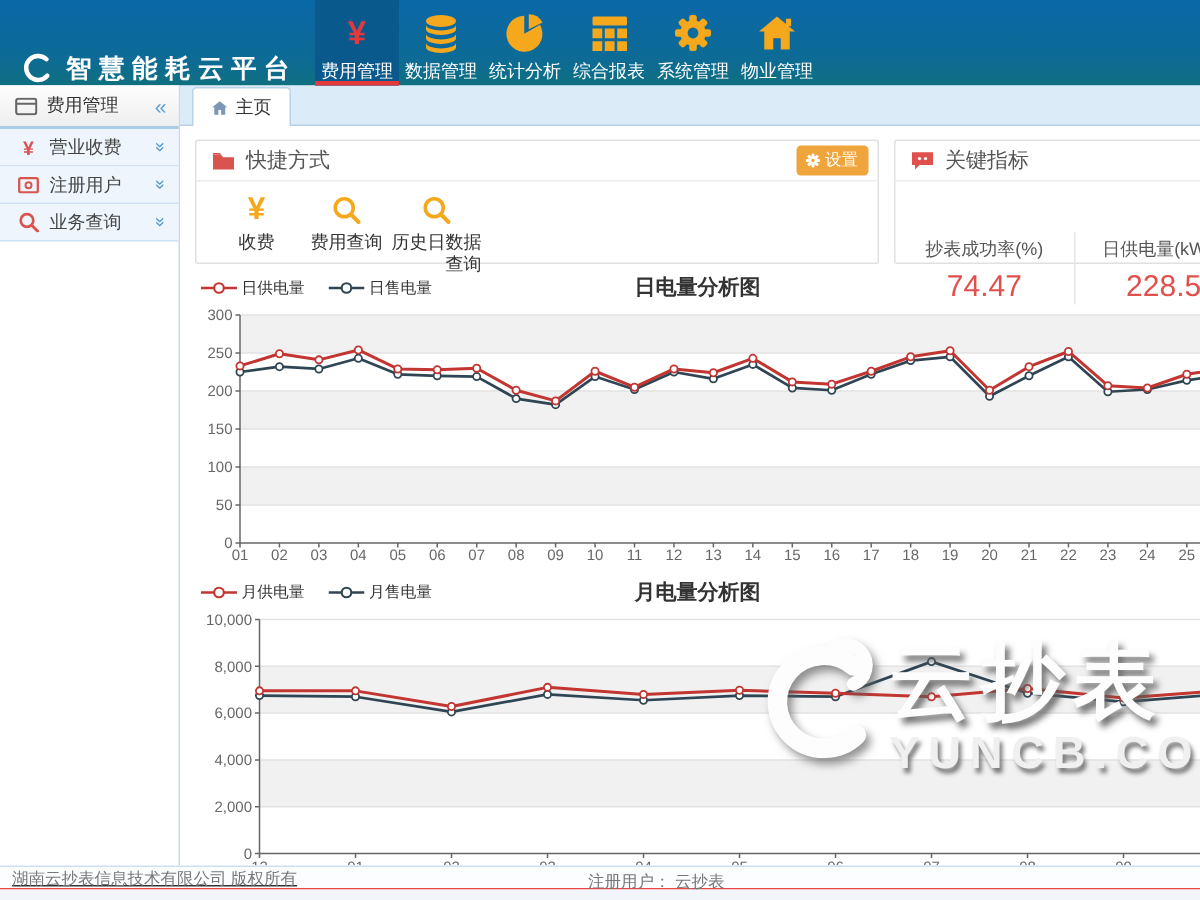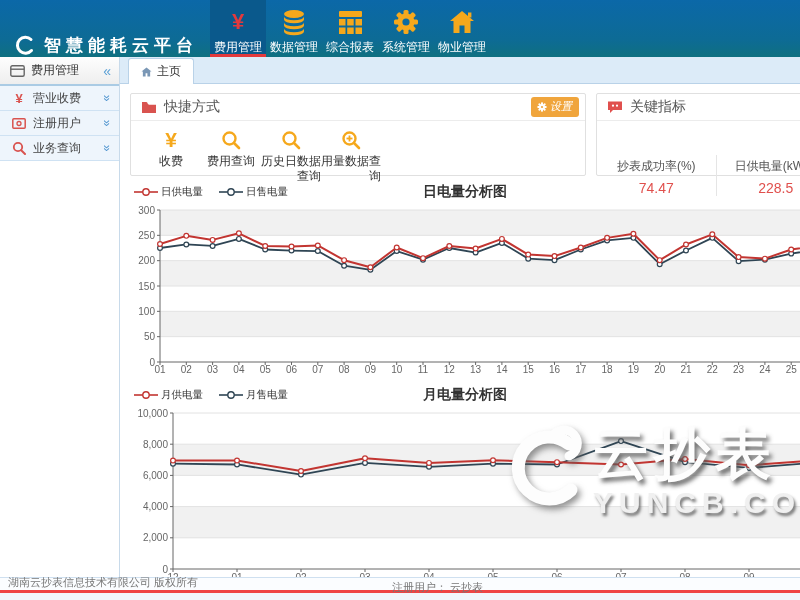--- a/index.html
+++ b/index.html
@@ -48,32 +48,32 @@
   .content { flex:1; background:#fff; padding:9px 0 0 10px; overflow:hidden; position:relative; }
 
   
   .panels-row { display:flex; }
   .panel { background:#fff; border:1px solid #e0e0e0; border-radius:2px; height:83px; }
   .panel-quick { flex:0 0 456px; width:456px; margin-right:10px; }
   .panel-ind { flex:0 0 240px; width:240px; }
   .panel-header { height:27px; border-bottom:1px solid #ececec; display:flex; align-items:center; padding:0 6px 0 10px; }
   .panel-title { font-size:14px; color:#555; margin-left:7px; flex:1; }
   .settings-btn { background:#f0a53c; color:#fff; font-size:11px; border-radius:3px;
-    padding:2px 7px 3px 6px; display:flex; align-items:center; cursor:pointer;font-style:italic; }
+    padding:2px 7px 3px 6px; display:flex; align-items:center; cursor:pointer; }
   .settings-btn span { margin-left:3px; }
   .quick-body { display:flex; padding:7px 0 0 10px; }
   .quick-item { width:60px; display:flex; flex-direction:column; align-items:center; cursor:pointer; }
   .quick-item .qicon { height:24px; display:flex; align-items:center; justify-content:center; }
   .quick-item .qlabel { font-size:12px; color:#333; text-align:right; line-height:1.25; margin-top:2px; }
   .yen-quick { font-size:21px; font-weight:bold; color:#f5a81c; line-height:22px; }
   .ind-body { display:flex; padding-top:8px; }
   .ind-cell { flex:1; text-align:center;margin-top:26px; }
   .ind-cell + .ind-cell { border-left:1px solid #e5e5e5; }
   .ind-label { font-size:12px; color:#555; margin-top:3px; }
-  .ind-value { font-size:14px; color:#e0504d; margin-top:5px;text-align:center; }
+  .ind-value { font-size:20px; color:#e0504d; margin-top:5px;text-align:center; }
 
   
   .chart-block { margin-top:5px; }
   .chart-header { position:relative; height:21px; width:670px; }
   .legend { position:absolute; left:4px; top:4px; display:flex; }
   .legend-item { display:flex; align-items:center; margin-right:16px; cursor:pointer; }
   .legend-item span { font-size:10.5px; color:#333; margin-left:3px; }
   .chart-title { position:absolute; left:0; right:0; top:2px; text-align:center;
     font-size:14px; font-weight:bold; color:#333; }
   .chart-canvas { width:670px; overflow:hidden; }
@@ -82,21 +82,21 @@
   .watermark { position:absolute; left:503px; top:416px; display:flex; align-items:flex-end; pointer-events:none; }
   .wm-logo { filter:drop-shadow(3px 4px 3px rgba(90,90,90,.65)); }
   .wm-texts { margin-left:2px; margin-top:10px; }
   .wm-main { font-size:56px; font-weight:bold; color:#fdfdfd; letter-spacing:5px; line-height:1.0;
     text-shadow:3px 4px 4px rgba(90,90,90,.85); }
   .wm-sub { font-size:30px; font-weight:bold; color:#f0f0f0; letter-spacing:6px; margin-top:4px;
     text-shadow:2px 3px 3px rgba(90,90,90,.8); }
 
   
   .footer { flex:0 0 23px; border-top:1px solid #cfe0f0; background:#fbfdff; position:relative; }
-  .footer-row { height:15px; display:flex; align-items:flex-end; border-bottom:3px solid #ef4444; }
+  .footer-row { height:15px; display:flex; align-items:flex-start; border-bottom:1px solid #ef4444;text-decoration:underline; }
   .footer-copy { color:#777; font-size:11px; margin-left:8px; }
   .footer-user { color:#777; font-size:11px; position:absolute; left:392px; top:2px; }
   .footer-strip { height:7px; background:#f2f6fb; }
 </style>
 </head>
 <body>
 
 <div class="header">
   <div class="logo">
     <svg width="22" height="22" viewBox="0 0 22 22">
@@ -114,20 +114,29 @@
     <div class="nav-item">
       <div class="nicon">
         <svg width="26" height="27" viewBox="0 0 26 27">
           <ellipse cx="13" cy="5" rx="10" ry="4" fill="#f5a81c"></ellipse>
           <path d="M3 7.5 a10 3.8 0 0 0 20 0 v3 a10 3.8 0 0 1 -20 0 z" fill="#f5a81c"></path>
           <path d="M3 13.5 a10 3.8 0 0 0 20 0 v3 a10 3.8 0 0 1 -20 0 z" fill="#f5a81c"></path>
           <path d="M3 19.5 a10 3.8 0 0 0 20 0 v3 a10 3.8 0 0 1 -20 0 z" fill="#f5a81c"></path>
         </svg>
       </div>
       <div class="nlabel">数据管理</div>
+    </div>
+    <div class="nav-item">
+      <div class="nicon">
+        <svg width="27" height="27" viewBox="0 0 27 27">
+          <path d="M12.5 13.5 L12.5 1.5 A12 12 0 1 0 23 7.5 Z" fill="#f5a81c"></path>
+          <path d="M15.5 10.5 L15.5 0.5 A10.5 10.5 0 0 1 24.7 6 Z" fill="#f5a81c"></path>
+        </svg>
+      </div>
+      <div class="nlabel">统计分析</div>
     </div>
     <div class="nav-item">
       <div class="nicon">
         <svg width="25" height="25" viewBox="0 0 25 25">
           <rect x="1" y="1" width="23" height="6" rx="1" fill="#f5a81c"></rect>
           <rect x="1" y="9" width="6.5" height="6.5" fill="#f5a81c"></rect>
             <rect x="9.2" y="9" width="6.5" height="6.5" fill="#f5a81c"></rect>
             <rect x="17.5" y="9" width="6.5" height="6.5" fill="#f5a81c"></rect>
           <rect x="1" y="17.5" width="6.5" height="6.5" fill="#f5a81c"></rect>
             <rect x="9.2" y="17.5" width="6.5" height="6.5" fill="#f5a81c"></rect>
@@ -248,31 +257,20 @@
               <div class="qlabel">费用查询</div>
             </div>
             <div class="quick-item">
               <div class="qicon">
                 <svg width="20" height="20" viewBox="0 0 20 20">
                   <circle cx="8.5" cy="8.5" r="6" fill="none" stroke="#f5a81c" stroke-width="2.4"></circle>
                   <line x1="13" y1="13" x2="18" y2="18" stroke="#f5a81c" stroke-width="2.6" stroke-linecap="round"></line>
                 </svg>
               </div>
               <div class="qlabel">历史日数据查询</div>
-            </div>
-            <div class="quick-item">
-              <div class="qicon">
-                <svg width="20" height="20" viewBox="0 0 20 20">
-                  <circle cx="8.5" cy="8.5" r="6" fill="none" stroke="#f5a81c" stroke-width="2.4"></circle>
-                  <line x1="13" y1="13" x2="18" y2="18" stroke="#f5a81c" stroke-width="2.6" stroke-linecap="round"></line>
-                  <line x1="5.5" y1="8.5" x2="11.5" y2="8.5" stroke="#f5a81c" stroke-width="1.8"></line>
-                  <line x1="8.5" y1="5.5" x2="8.5" y2="11.5" stroke="#f5a81c" stroke-width="1.8"></line>
-                </svg>
-              </div>
-              <div class="qlabel">用量数据查询</div>
             </div>
           </div>
         </div>
 
         <div class="panel panel-ind">
           <div class="panel-header">
             <svg width="16" height="14" viewBox="0 0 16 14">
               <path d="M1 1.5 H15 V10 H6 L3 13 V10 H1 Z" fill="#e0504d"></path>
               <circle cx="6" cy="5.7" r="1.1" fill="#fff"></circle>
                 <circle cx="10" cy="5.7" r="1.1" fill="#fff"></circle>

